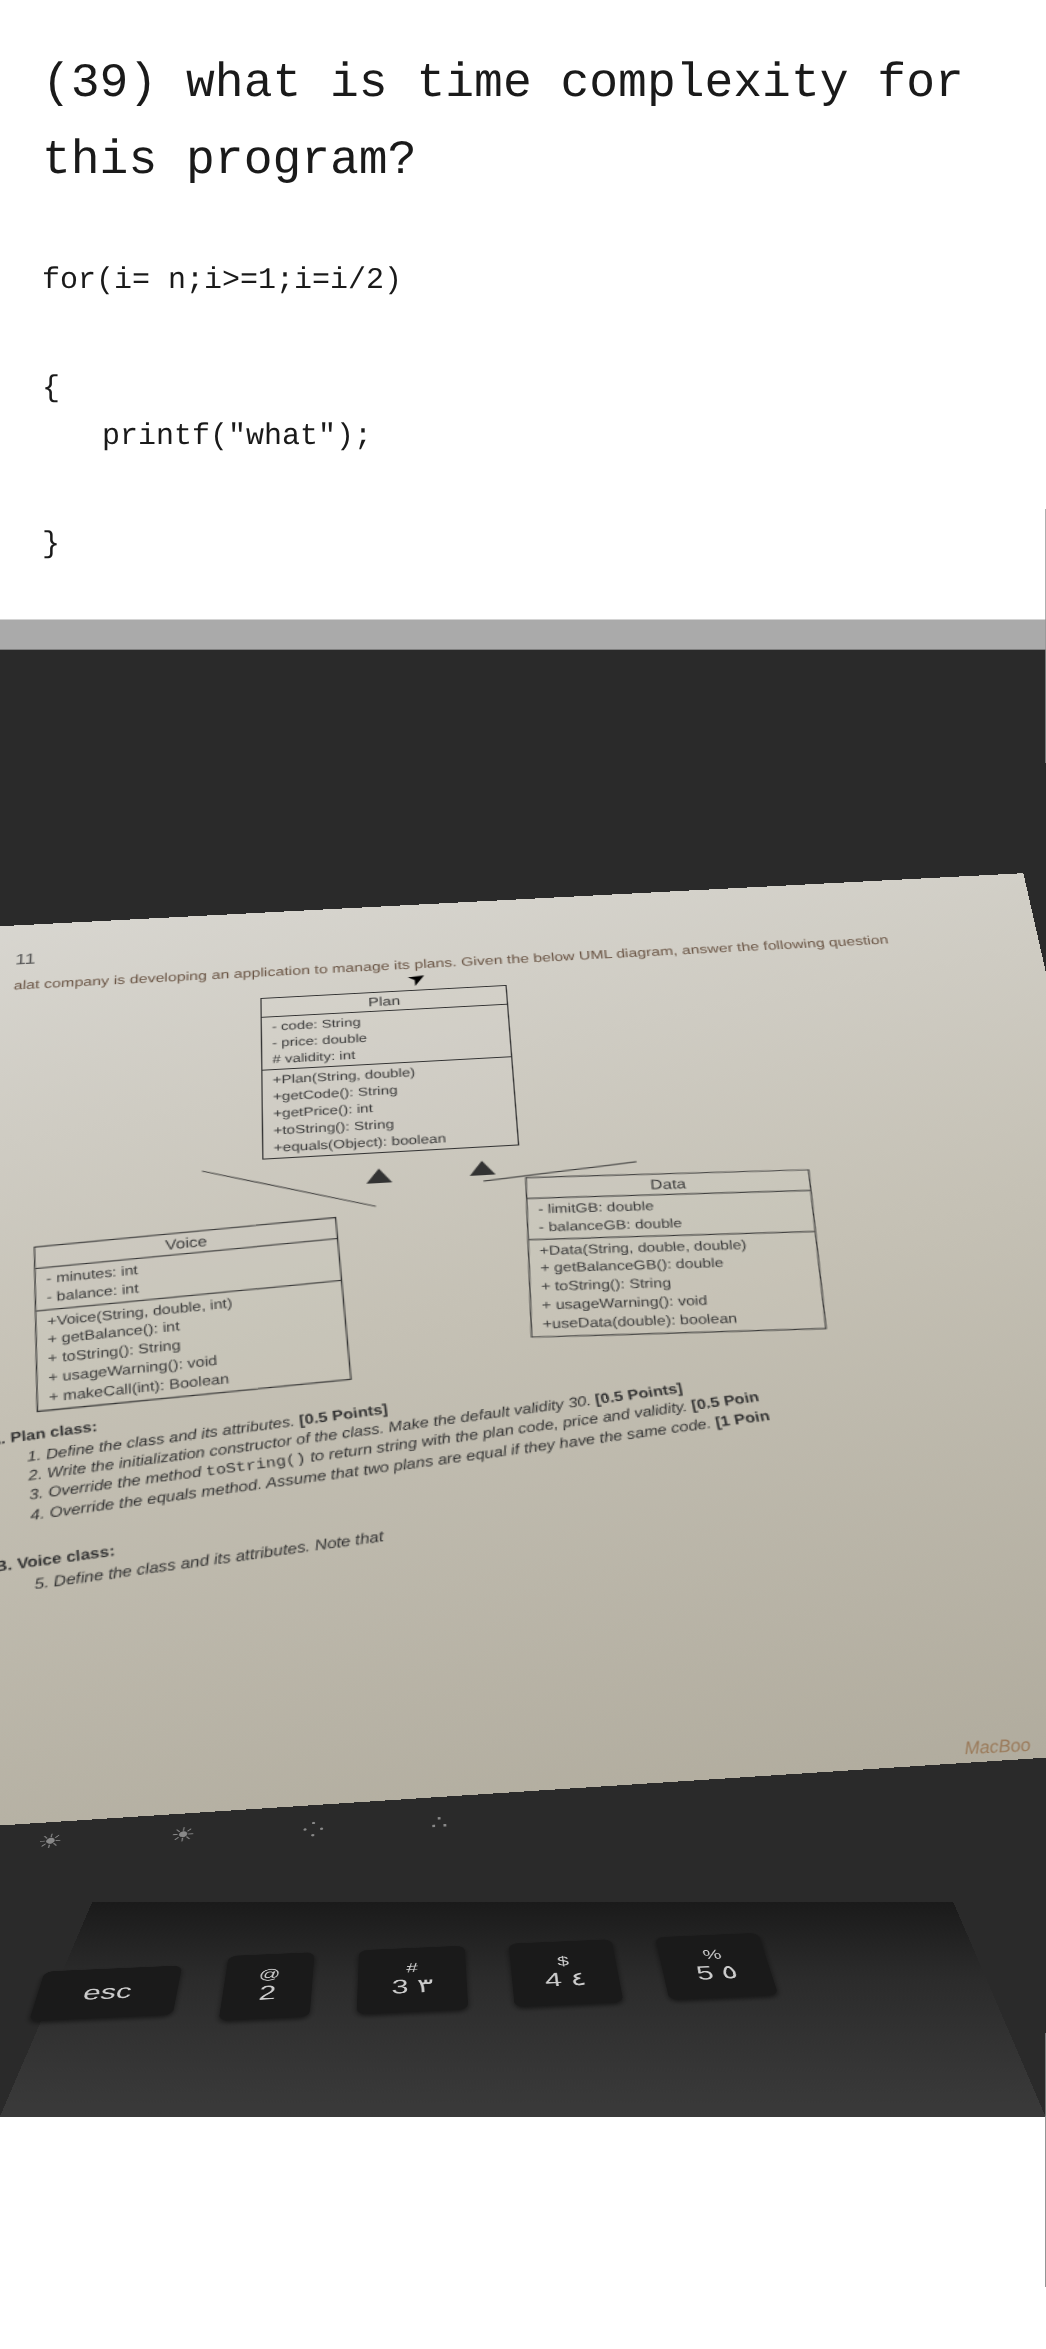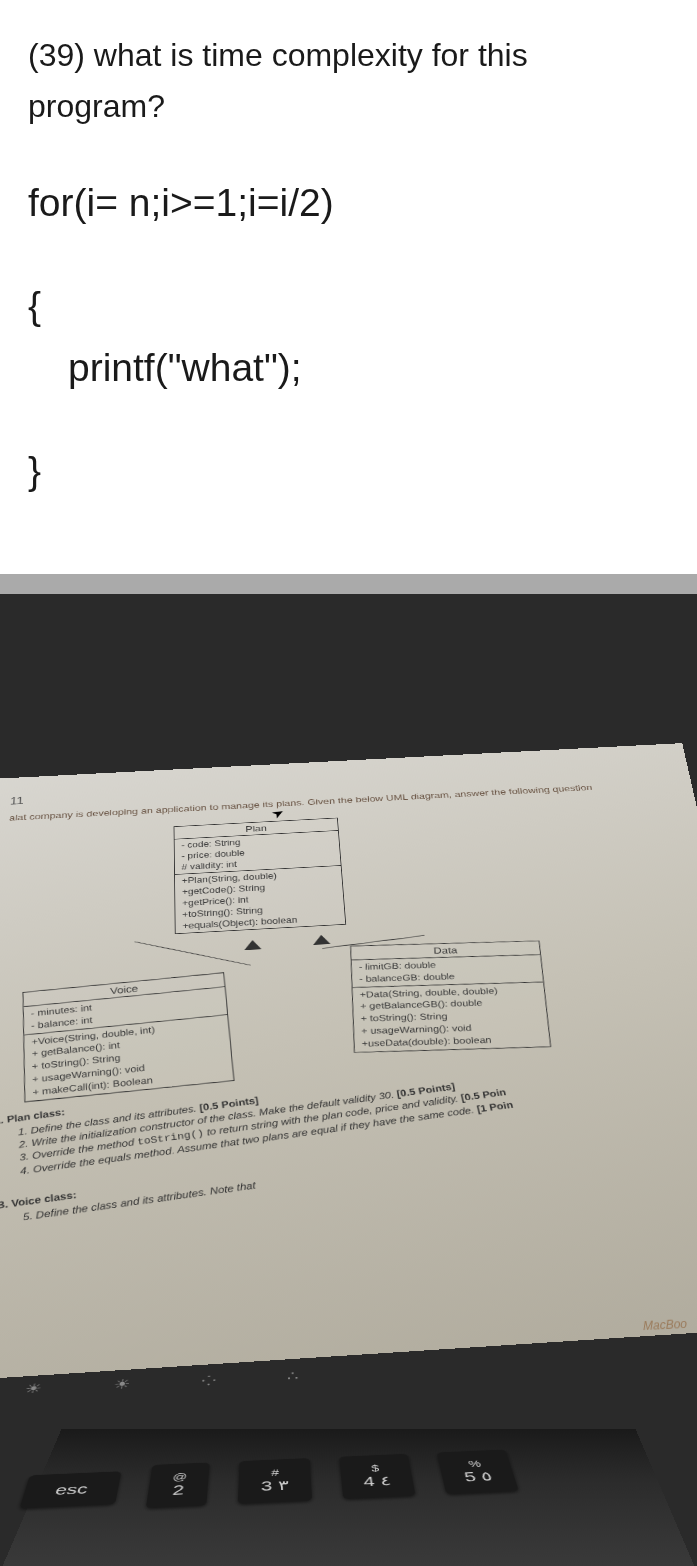--- a/index.html
+++ b/index.html
@@ -1,20 +1,20 @@
 <!DOCTYPE html>
 <html><head>
 <meta charset="utf-8">
 <style>
   * { box-sizing: border-box; margin: 0; padding: 0; }
   body { width: 697px; background: #fff; font-family: Arial, Helvetica, sans-serif; }
   
-  .q1 { background: #fff; padding: 30px 28px 72px 28px; }
+  .q1 { background: #fff; padding: 30px 28px 33px 28px; font-family: Liberation Mono, monospace; }
   .q1-title { font-size: 32px; color: #1a1a1a; line-height: 1.6; font-weight: 400; margin-bottom: 40px; }
-  .q1-code { font-size: 39px; color: #1a1a1a; line-height: 1.6; font-weight: 400; }
+  .q1-code { font-size: 20px; color: #1a1a1a; line-height: 1.6; font-weight: 400; }
   .indent { padding-left: 40px; }
   
   .gap { height: 20px; background: #aaa; }
   
   .q2-wrap { position: relative; height: 978px; overflow: hidden; background: #2a2a2a; }
   .screen {
     position: absolute; top: -40px; left: -80px; width: 900px; height: 800px;
     background: linear-gradient(170deg, #d8d6d0 0%, #c5c1b5 50%, #b0ab9d 100%);
     transform: perspective(1200px) rotateX(22deg) rotateZ(-4deg);
     transform-origin: 50% 100%;

